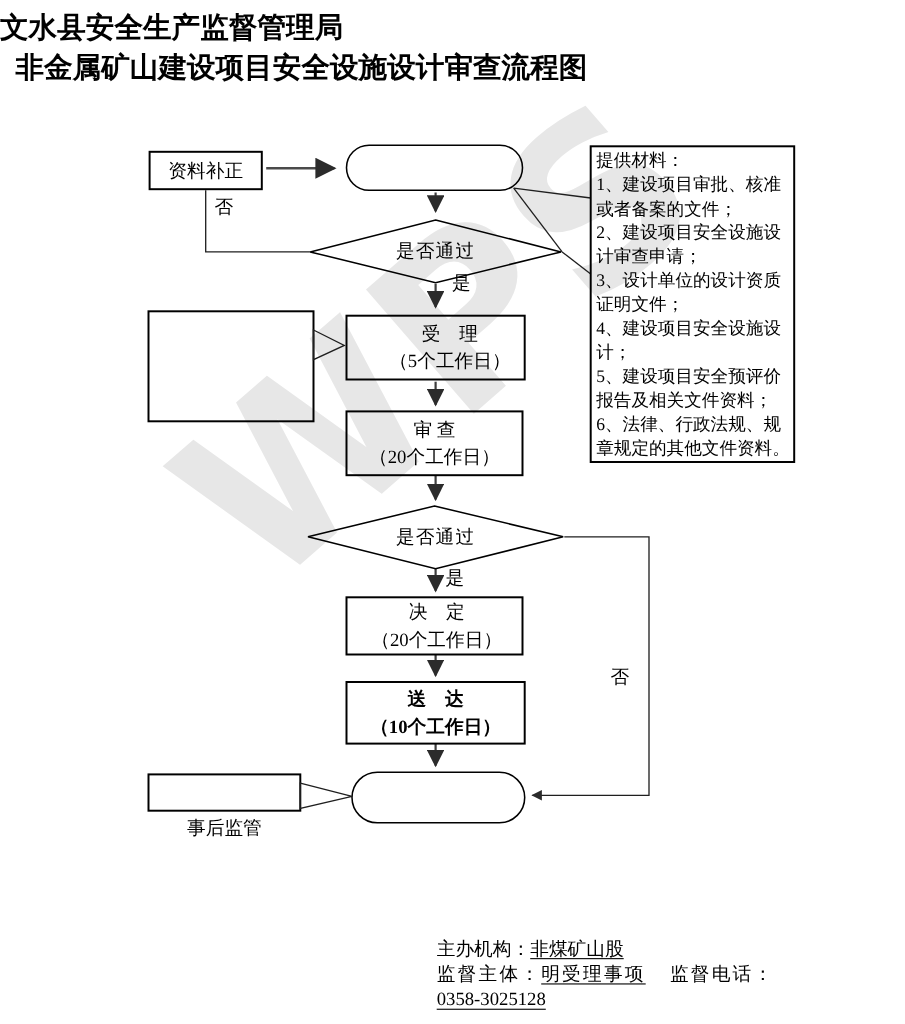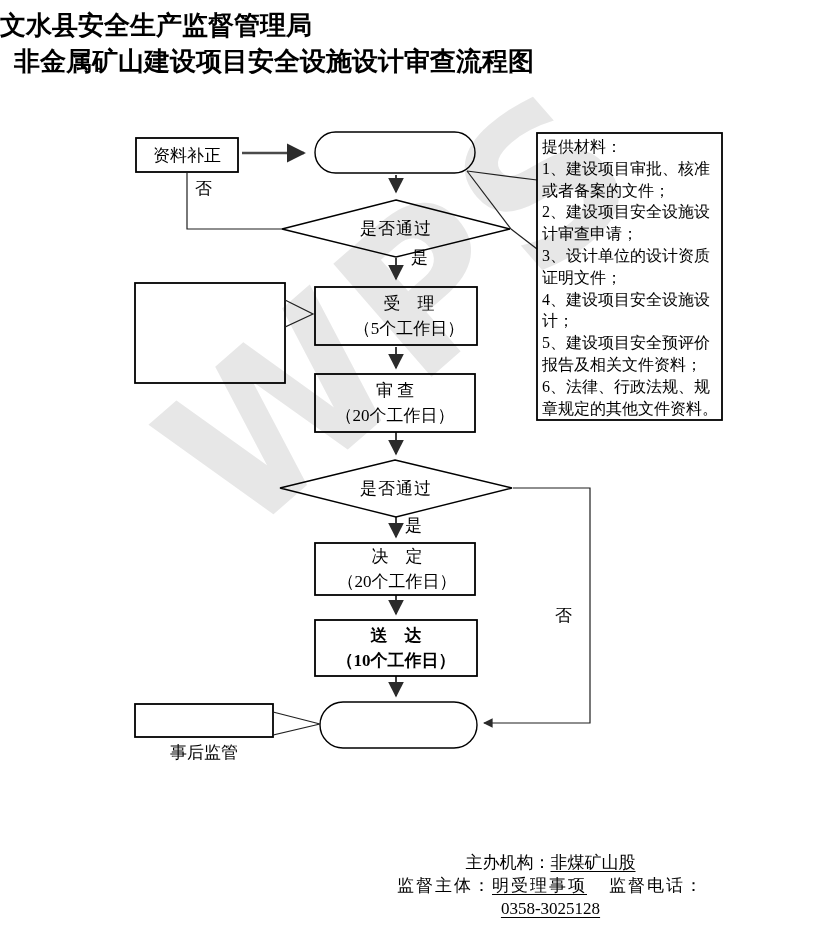--- a/index.html
+++ b/index.html
@@ -35,21 +35,21 @@
     position:absolute; z-index:2; white-space:pre; text-align:left;
     font-size:16.5px; line-height:23px; padding:5px 7px; box-sizing:border-box;
   }
   .materials {
     font-size:16px; line-height:21.8px; padding:3px 5px;
   }
   .tag { position:absolute; z-index:2; font-size:17px; }
   .oval-text { letter-spacing:3px; }
   .diamond-text { letter-spacing:1px; }
   .footer { position:absolute; left:397px; top:851px; z-index:2;
-            font-size:17px; line-height:23px; white-space:nowrap;text-align:center; }
+            font-size:17px; line-height:23px; white-space:nowrap; }
   .footer .row2 { letter-spacing:2px; }
   .u { text-decoration:underline; text-underline-offset:3px; }
   .gap { display:inline-block; width:22px; }
 </style>
 </head>
 <body>
 
 <div class="canvas">
 
   <div class="watermark">WPS</div>

